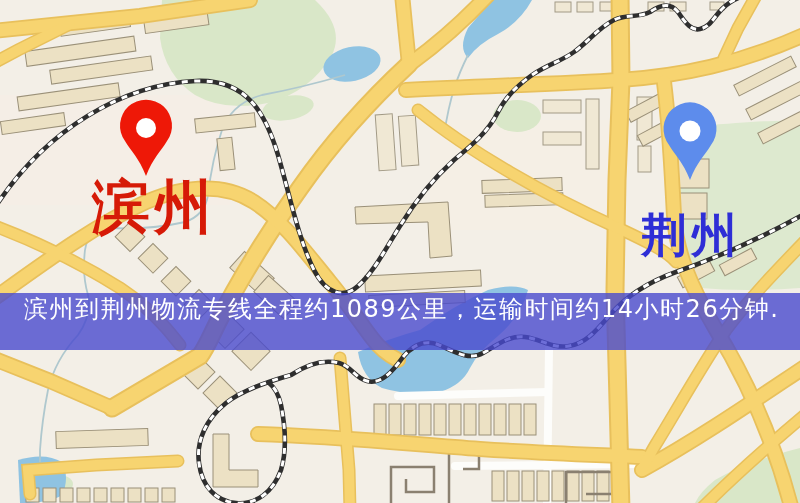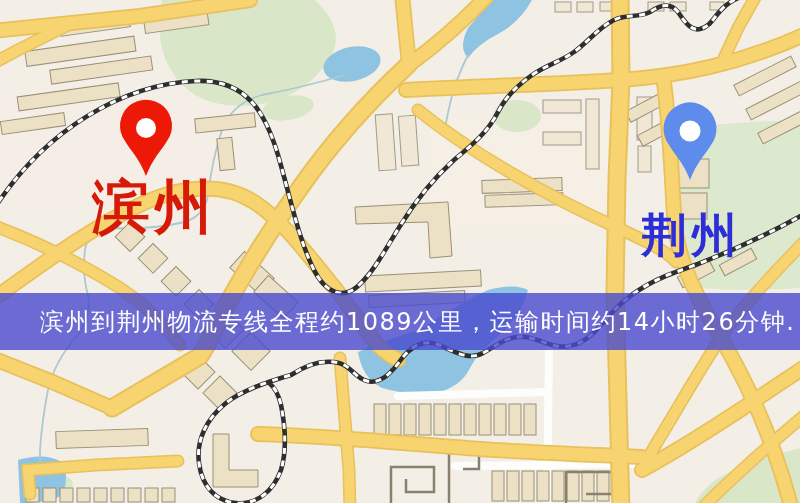--- a/index.html
+++ b/index.html
@@ -21,22 +21,22 @@
   .road-fill use.big{stroke-width:15;}
   .road-casing use.sm{stroke-width:13;}
   .road-fill use.sm{stroke-width:10;}
   .rail-b use{fill:none;stroke:#2e2e2e;stroke-width:4.6;stroke-linecap:round;}
   .rail-w use{fill:none;stroke:#ffffff;stroke-width:3;stroke-dasharray:6 6.5;}
   .city-label{position:absolute;font-family:"DejaVu Serif","Liberation Serif",serif;
       font-size:58px;font-weight:700;letter-spacing:4px;line-height:1;white-space:nowrap;}
   #origin-label{left:92px;top:178px;color:#d61a07;}
   #dest-label{left:641px;top:176px;color:#2e2ed6;font-size:46px;margin-top:36px;}
   #banner{position:absolute;left:0;top:293px;width:800px;height:57px;
-      background:rgba(73,74,206,0.80);display:flex;align-items:center;
-      box-sizing:border-box;padding-left:40px;}
+      background:rgba(73,74,206,0.80);display:flex;
+      box-sizing:border-box;padding-left:24px;}
   #banner .txt{color:#ffffff;font-size:24px;letter-spacing:1.5px;white-space:nowrap;
       font-family:"DejaVu Sans","Liberation Sans",sans-serif;}
 </style>
 </head>
 <body>
 
 <div id="map-stage">
 <svg width="800" height="503" viewBox="0 0 800 503">
   <defs>
     <path id="r1" d="M -8,31 L 140,16 L 250,0"></path>

